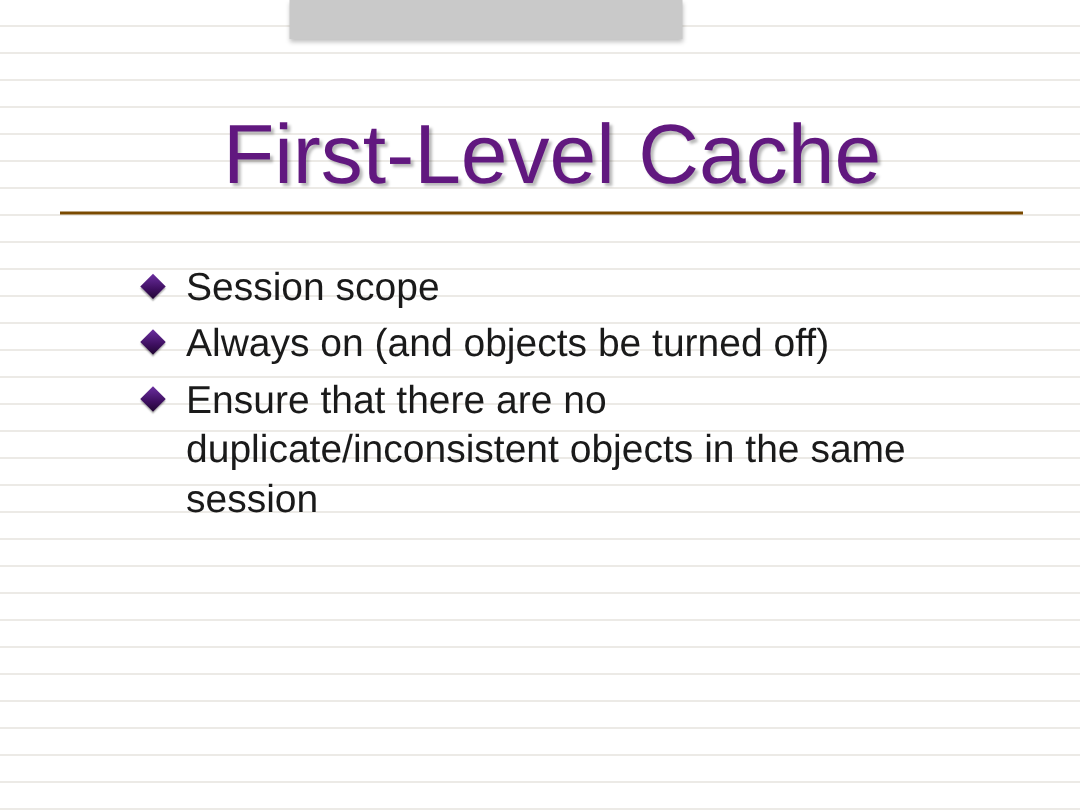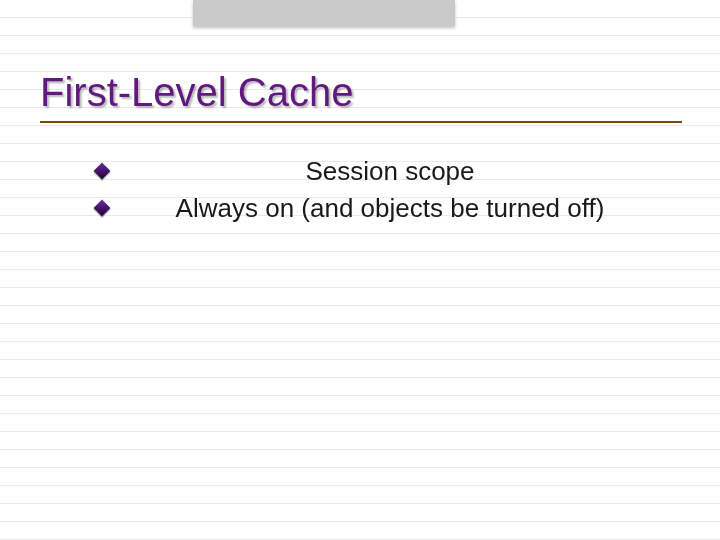--- a/index.html
+++ b/index.html
@@ -28,37 +28,37 @@
     top:0;left:193px;
     width:262px;height:26px;
     background:#c9c9c9;
     box-shadow:0 2px 3px rgba(0,0,0,0.25);
   }
   .slide{
     position:relative;
     padding:70px 40px 0 40px;
   }
   h1.title{
-    margin:0 0 6px 0;
-    font-size:40px;
+    margin:0 0 6px 16px;
+    font-size:56px;
     font-weight:400;
     color:#61187f;            
     text-shadow:2px 2px 2px rgba(0,0,0,0.28);
     letter-spacing:0px;
+    text-align:center;
   }
   .rule{
     height:2px;width:642px;
     background:#7a4a00;       
     margin:2px 0 32px 0;
   }
   ul.bullets{
     list-style:none;
     margin:0;padding:0 0 0 56px;
     max-width:560px;
-    text-align:center;
   }
   ul.bullets li{
     position:relative;
     font-size:26px;
     line-height:1.28;
     color:#1a1a1a;
     margin:0 0 4px 0;
     padding-left:28px;
   }
   
@@ -78,14 +78,15 @@
 <div class="paper-lines"></div>
 <div class="topbar"></div>
 
 <div class="slide">
   <h1 class="title">First-Level Cache</h1>
   <div class="rule"></div>
 
   <ul class="bullets">
     <li>Session scope</li>
     <li>Always on (and objects be turned off)</li>
+    <li>Ensure that there are no duplicate/inconsistent objects in the same session</li>
   </ul>
 </div>
 
 </body></html>

